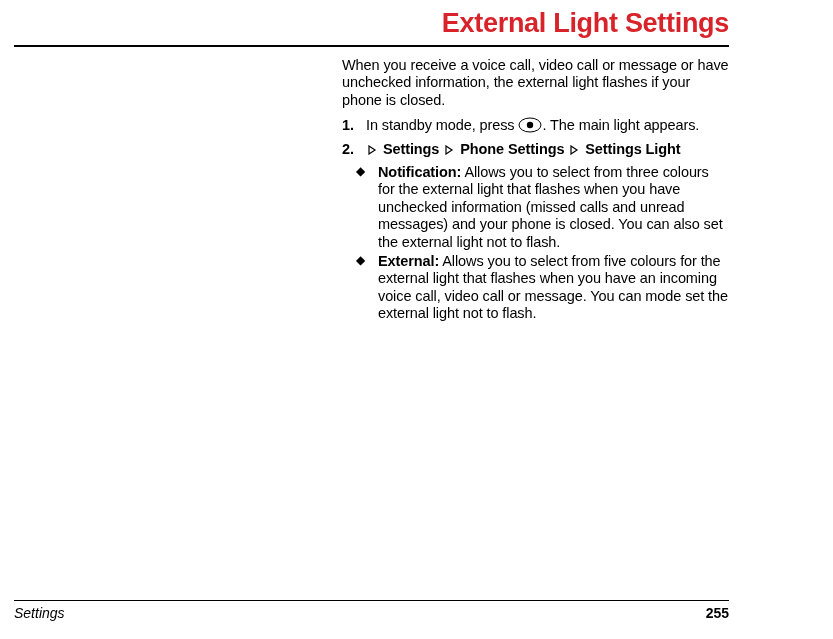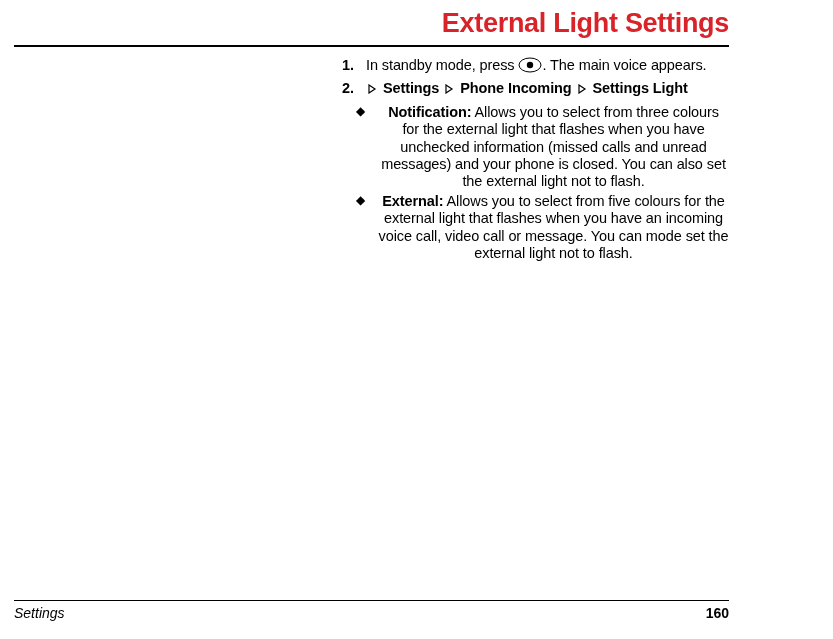--- a/index.html
+++ b/index.html
@@ -73,21 +73,21 @@
   }
   .subitem {
     display: flex;
     margin-bottom: 2px;
   }
   .subitem .bullet {
     width: 22px;
     flex-shrink: 0;
     font-size: 12px;
   }
-  .subitem .text { flex: 1; text-align: center; }
+  .subitem .text { flex: 1; }
   .footer {
     position: absolute;
     bottom: 18px;
     left: 14px;
     right: 14px;
     border-top: 1.5px solid #000;
     padding-top: 4px;
     display: flex;
     justify-content: space-between;
     font-size: 14px;
@@ -98,42 +98,43 @@
 </head>
 <body>
 
 <div class="page">
 
   <div class="title">External Light Settings</div>
   <div class="rule"></div>
 
   <div class="body">
 
+    <div class="intro">When you receive a voice call, video call or message or have unchecked information, the external light flashes if your phone is closed.</div>
 
     <div class="step">
       <div class="num">1.</div>
       <div class="content">
         <span>In standby mode, press </span><span class="nav-icon"><svg viewBox="0 0 24 16">
               <ellipse cx="12" cy="8" rx="11" ry="7" fill="none" stroke="#000" stroke-width="1"></ellipse>
               <circle cx="12" cy="8" r="3.2" fill="#000"></circle>
-            </svg></span><span>. The main voice appears.</span>
+            </svg></span><span>. The main light appears.</span>
       </div>
     </div>
 
     <div class="step">
       <div class="num">2.</div>
       <div class="content">
         <span class="chev"><svg viewBox="0 0 9 10">
               <polygon points="1,1 7,5 1,9" fill="none" stroke="#000" stroke-width="1.2"></polygon>
             </svg></span>
         <span class="bold">Settings</span>
         <span class="chev"><svg viewBox="0 0 9 10">
               <polygon points="1,1 7,5 1,9" fill="none" stroke="#000" stroke-width="1.2"></polygon>
             </svg></span>
-        <span class="bold">Phone Incoming</span>
+        <span class="bold">Phone Settings</span>
         <span class="chev"><svg viewBox="0 0 9 10">
               <polygon points="1,1 7,5 1,9" fill="none" stroke="#000" stroke-width="1.2"></polygon>
             </svg></span>
         <span class="bold">Settings Light</span>
       </div>
     </div>
 
     <div class="sublist">
 
       <div class="subitem">
@@ -149,16 +150,16 @@
           <span class="bold">External:</span><span> Allows you to select from five colours for the external light that flashes when you have an incoming voice call, video call or message. You can mode set the external light not to flash.</span>
         </div>
       </div>
 
     </div>
 
   </div>
 
   <div class="footer">
     <span class="section">Settings</span>
-    <span class="pagenum">160</span>
+    <span class="pagenum">255</span>
   </div>
 
 </div>
 
 </body></html>

